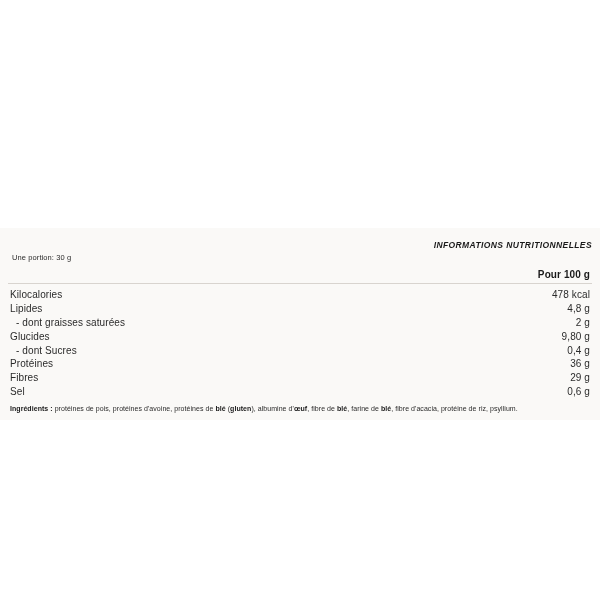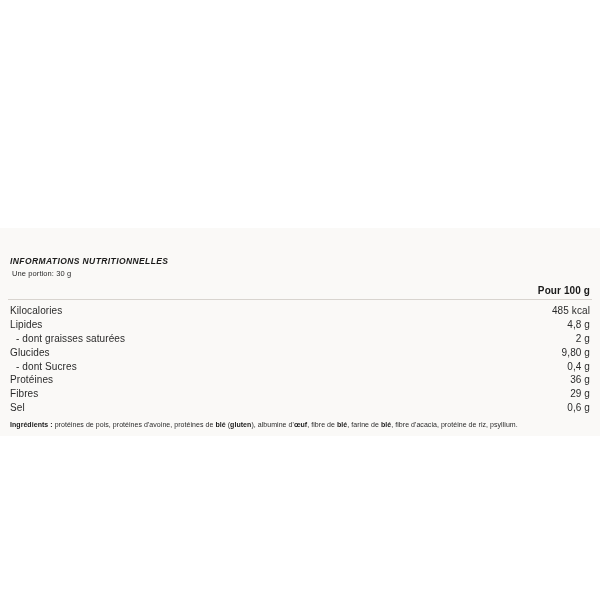--- a/index.html
+++ b/index.html
@@ -24,21 +24,22 @@
   .panel-inner {
     padding: 12px 8px 6px 8px;
   }
 
   .panel-title {
     font-size: 8.5px;
     font-style: italic;
     font-weight: bold;
     letter-spacing: 0.4px;
     color: #1a1a1a;
-    margin: 16px 0 3px 2px;
+    margin: 0 0 3px 2px;
+    text-align: right;
   }
 
   .portion {
     font-size: 7.5px;
     color: #2b2b2b;
     margin: 0 0 7px 4px;
     letter-spacing: 0.1px;
   }
 
   .per-row {
@@ -111,21 +112,21 @@
     <div class="per-row">
       <span>Pour 100 g</span>
     </div>
 
     <div class="rule"></div>
 
     <table class="nutri">
       <tbody>
         <tr>
           <td class="label">Kilocalories</td>
-          <td class="value">485 kcal</td>
+          <td class="value">478 kcal</td>
         </tr>
         <tr>
           <td class="label">Lipides</td>
           <td class="value">4,8 g</td>
         </tr>
         <tr class="sub">
           <td class="label">- dont graisses saturées</td>
           <td class="value">2 g</td>
         </tr>
         <tr>

